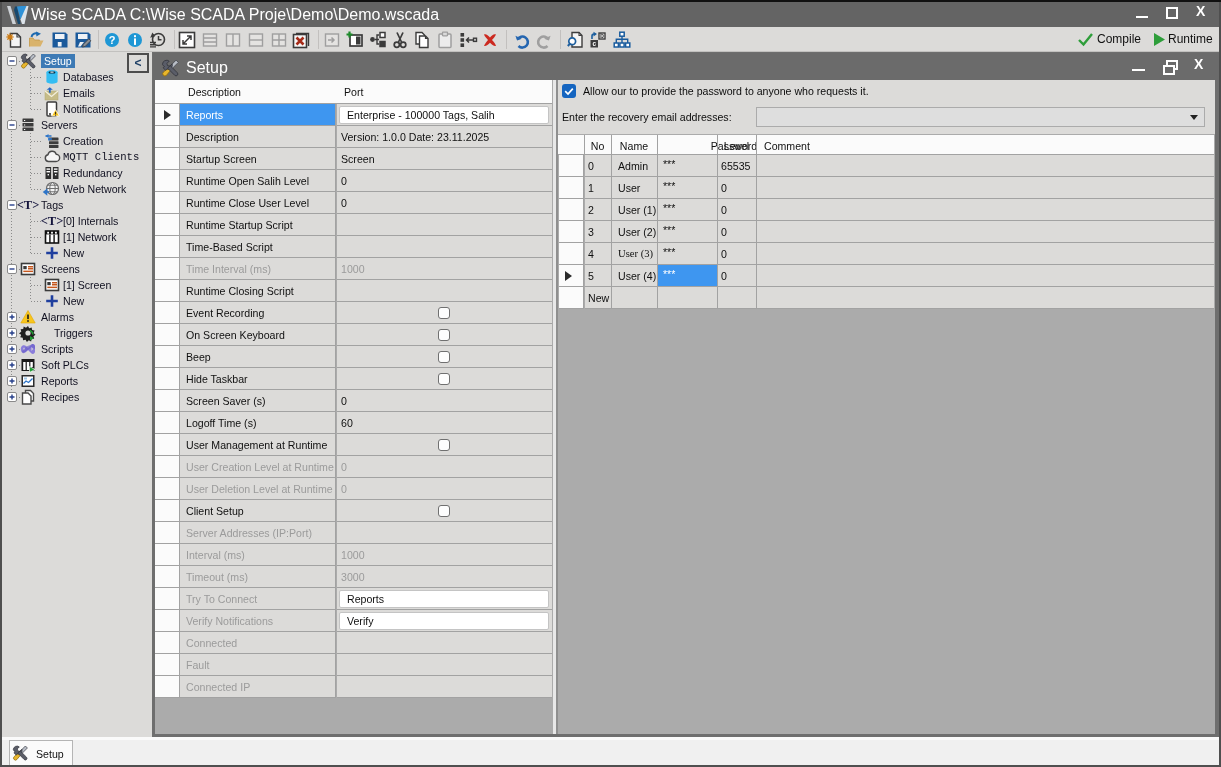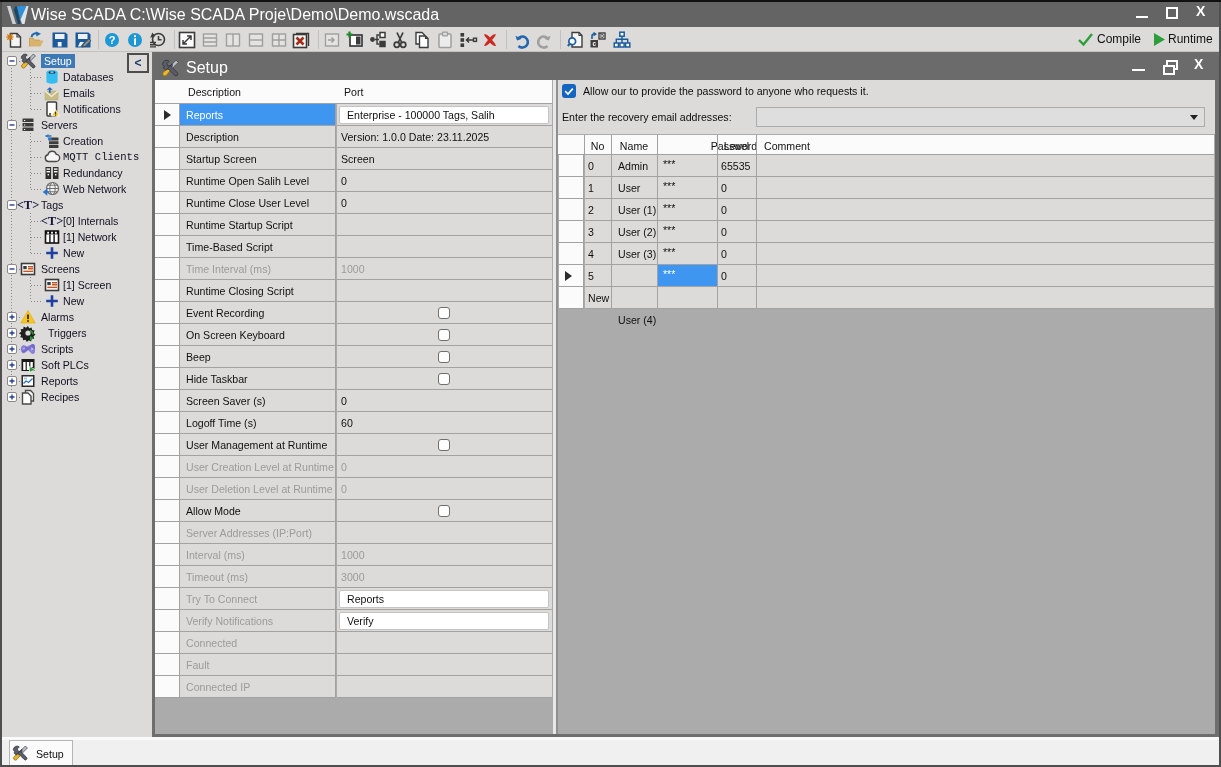--- a/index.html
+++ b/index.html
@@ -344,21 +344,21 @@
 <svg class="abs" style="left:7px;top:328px;" width="10" height="10" viewBox="0 0 10 10">
     <rect x="0.5" y="0.5" width="9" height="9" rx="1.5" fill="#fff" stroke="#8a8a8a"></rect>
     <path d="M2.5 5 h5 M5 2.5 v5" stroke="#27408b" stroke-width="1.4"></path>
   </svg>
 <svg class="abs" style="left:20px;top:325px;" width="16" height="16" viewBox="0 0 16 16">
     <path d="M8 1 l1.2 2.2 2.5-0.6 0.4 2.5 2.5 0.5 -1 2.4 1.9 1.7 -2 1.6 0.7 2.4 -2.6 0.2 -0.5 2.5 -2.3-1.2 -1.9 1.7 -1.3-2.2 -2.5 0.6 -0.4-2.5 -2.5-0.5 1-2.4 -1.9-1.7 2-1.6 -0.7-2.4 2.6-0.2 0.5-2.5 2.3 1.2 Z" fill="#1f1f1f"></path>
     <circle cx="8" cy="8" r="2.6" fill="#dcdbd9"></circle>
     <path d="M10 11 L14 13.2 L10 15.4 Z" fill="#1e9e32"></path>
     <path d="M13 9.5 a5 5 0 0 0 -3-4" stroke="#1e9e32" stroke-width="1.5" fill="none"></path>
   </svg>
-<div class="abs txt" style="left:48px;top:326px;height:14px;line-height:14px;color:#101020;">Triggers</div>
+<div class="abs txt" style="left:54px;top:326px;height:14px;line-height:14px;color:#101020;">Triggers</div>
 <div class="abs" style="left:16px;top:349px;width:4px;height:1px;background-image:repeating-linear-gradient(to right,#8a8a8a 0 1px,transparent 1px 3px);"></div>
 <svg class="abs" style="left:7px;top:344px;" width="10" height="10" viewBox="0 0 10 10">
     <rect x="0.5" y="0.5" width="9" height="9" rx="1.5" fill="#fff" stroke="#8a8a8a"></rect>
     <path d="M2.5 5 h5 M5 2.5 v5" stroke="#27408b" stroke-width="1.4"></path>
   </svg>
 <svg class="abs" style="left:20px;top:341px;" width="16" height="16" viewBox="0 0 16 16">
     <path d="M1.5 5.5 C3 3.5 5 4 6.5 5.5 L8 7 L11.5 3.5 C13 2.3 15 3.5 15 5.5 V10.5 C15 12.5 13 13.7 11.5 12.5 L8 9 L6.5 10.5 C5 12 3 12.5 1.5 10.5 C0.5 9 0.5 7 1.5 5.5 Z M4 6.5 L5.5 8 L4 9.5 C3.2 9 3.2 7 4 6.5 Z M11.5 6 L13 8 L11.5 10 Z" fill="#8a7ddb" fill-rule="evenodd"></path>
     <path d="M11.5 3.5 C13 2.3 15 3.5 15 5.5 V8 L11.5 6 L8 9 L4 12 C3 12.6 2 12 1.5 10.5 L6.5 5.5 Z" fill="#6a5fc9" opacity="0.65"></path>
   </svg>
 <div class="abs txt" style="left:41px;top:342px;height:14px;line-height:14px;color:#101020;">Scripts</div>
@@ -499,21 +499,21 @@
 <div class="abs txt" style="left:186px;top:461px;color:#9b9b9b;">User Creation Level at Runtime</div>
 <div class="abs" style="left:337px;top:456px;width:215px;height:22px;background:#dcdbd9;border-bottom:1px solid #a2a2a2;"></div>
 <div class="abs txt" style="left:341px;top:461px;color:#9b9b9b;">0</div>
 <div class="abs" style="left:155px;top:478px;width:25px;height:22px;background:#fbfbfb;border-bottom:1px solid #a2a2a2;border-right:1px solid #a2a2a2;"></div>
 <div class="abs" style="left:180px;top:478px;width:156px;height:22px;background:#dcdbd9;border-bottom:1px solid #a2a2a2;border-right:1px solid #a2a2a2;"></div>
 <div class="abs txt" style="left:186px;top:483px;color:#9b9b9b;">User Deletion Level at Runtime</div>
 <div class="abs" style="left:337px;top:478px;width:215px;height:22px;background:#dcdbd9;border-bottom:1px solid #a2a2a2;"></div>
 <div class="abs txt" style="left:341px;top:483px;color:#9b9b9b;">0</div>
 <div class="abs" style="left:155px;top:500px;width:25px;height:22px;background:#fbfbfb;border-bottom:1px solid #a2a2a2;border-right:1px solid #a2a2a2;"></div>
 <div class="abs" style="left:180px;top:500px;width:156px;height:22px;background:#dcdbd9;border-bottom:1px solid #a2a2a2;border-right:1px solid #a2a2a2;"></div>
-<div class="abs txt" style="left:186px;top:505px;color:#101010;">Allow Mode</div>
+<div class="abs txt" style="left:186px;top:505px;color:#101010;">Client Setup</div>
 <div class="abs" style="left:337px;top:500px;width:215px;height:22px;background:#dcdbd9;border-bottom:1px solid #a2a2a2;"></div>
 <div class="abs" style="left:438px;top:505px;width:12px;height:12px;background:#fdfdfd;border:1px solid #707070;border-radius:3px;"></div>
 <div class="abs" style="left:155px;top:522px;width:25px;height:22px;background:#fbfbfb;border-bottom:1px solid #a2a2a2;border-right:1px solid #a2a2a2;"></div>
 <div class="abs" style="left:180px;top:522px;width:156px;height:22px;background:#dcdbd9;border-bottom:1px solid #a2a2a2;border-right:1px solid #a2a2a2;"></div>
 <div class="abs txt" style="left:186px;top:527px;color:#9b9b9b;">Server Addresses (IP:Port)</div>
 <div class="abs" style="left:337px;top:522px;width:215px;height:22px;background:#dcdbd9;border-bottom:1px solid #a2a2a2;"></div>
 <div class="abs" style="left:155px;top:544px;width:25px;height:22px;background:#fbfbfb;border-bottom:1px solid #a2a2a2;border-right:1px solid #a2a2a2;"></div>
 <div class="abs" style="left:180px;top:544px;width:156px;height:22px;background:#dcdbd9;border-bottom:1px solid #a2a2a2;border-right:1px solid #a2a2a2;"></div>
 <div class="abs txt" style="left:186px;top:549px;color:#9b9b9b;">Interval (ms)</div>
 <div class="abs" style="left:337px;top:544px;width:215px;height:22px;background:#dcdbd9;border-bottom:1px solid #a2a2a2;"></div>
@@ -634,35 +634,35 @@
 <div class="abs" style="left:585px;top:243px;width:26px;height:22px;background:#dcdbd9;border-bottom:1px solid #a2a2a2;"></div>
 <div class="abs" style="left:611px;top:243px;width:1px;height:22px;background:#a2a2a2;"></div>
 <div class="abs" style="left:612px;top:243px;width:45px;height:22px;background:#dcdbd9;border-bottom:1px solid #a2a2a2;"></div>
 <div class="abs" style="left:657px;top:243px;width:1px;height:22px;background:#a2a2a2;"></div>
 <div class="abs" style="left:658px;top:243px;width:59px;height:22px;background:#dcdbd9;border-bottom:1px solid #a2a2a2;"></div>
 <div class="abs" style="left:717px;top:243px;width:1px;height:22px;background:#a2a2a2;"></div>
 <div class="abs" style="left:718px;top:243px;width:38px;height:22px;background:#dcdbd9;border-bottom:1px solid #a2a2a2;"></div>
 <div class="abs" style="left:756px;top:243px;width:1px;height:22px;background:#a2a2a2;"></div>
 <div class="abs" style="left:757px;top:243px;width:457px;height:22px;background:#dcdbd9;border-bottom:1px solid #a2a2a2;"></div>
 <div class="abs txt" style="left:588px;top:248px;color:#101010;">4</div>
-<div class="abs txt" style="left:618px;top:248px;color:#101010;">User (3)</div>
+<div class="abs txt" style="left:618px;top:248px;color:#101010;font-family:Liberation Serif, serif;">User (3)</div>
 <div class="abs txt" style="left:663px;top:246px;color:#101010;">***</div>
 <div class="abs txt" style="left:721px;top:248px;color:#101010;">0</div>
 <div class="abs" style="left:559px;top:265px;width:25px;height:22px;background:#fbfbfb;border-bottom:1px solid #a2a2a2;border-right:1px solid #a2a2a2;"></div>
 <div class="abs" style="left:585px;top:265px;width:26px;height:22px;background:#dcdbd9;border-bottom:1px solid #a2a2a2;"></div>
 <div class="abs" style="left:611px;top:265px;width:1px;height:22px;background:#a2a2a2;"></div>
 <div class="abs" style="left:612px;top:265px;width:45px;height:22px;background:#dcdbd9;border-bottom:1px solid #a2a2a2;"></div>
 <div class="abs" style="left:657px;top:265px;width:1px;height:22px;background:#a2a2a2;"></div>
 <div class="abs" style="left:658px;top:265px;width:59px;height:22px;background:#3e96f0;border-bottom:1px solid #a2a2a2;"></div>
 <div class="abs" style="left:717px;top:265px;width:1px;height:22px;background:#a2a2a2;"></div>
 <div class="abs" style="left:718px;top:265px;width:38px;height:22px;background:#dcdbd9;border-bottom:1px solid #a2a2a2;"></div>
 <div class="abs" style="left:756px;top:265px;width:1px;height:22px;background:#a2a2a2;"></div>
 <div class="abs" style="left:757px;top:265px;width:457px;height:22px;background:#dcdbd9;border-bottom:1px solid #a2a2a2;"></div>
 <div class="abs txt" style="left:588px;top:270px;color:#101010;">5</div>
-<div class="abs txt" style="left:618px;top:270px;color:#101010;margin-top:44px;">User (4)</div>
+<div class="abs txt" style="left:618px;top:270px;color:#101010;">User (4)</div>
 <div class="abs txt" style="left:663px;top:268px;color:#fff;">***</div>
 <div class="abs txt" style="left:721px;top:270px;color:#101010;">0</div>
 <div class="abs" style="left:559px;top:287px;width:25px;height:22px;background:#fbfbfb;border-bottom:1px solid #a2a2a2;border-right:1px solid #a2a2a2;"></div>
 <div class="abs" style="left:585px;top:287px;width:26px;height:22px;background:#dcdbd9;border-bottom:1px solid #a2a2a2;"></div>
 <div class="abs" style="left:611px;top:287px;width:1px;height:22px;background:#a2a2a2;"></div>
 <div class="abs" style="left:612px;top:287px;width:45px;height:22px;background:#dcdbd9;border-bottom:1px solid #a2a2a2;"></div>
 <div class="abs" style="left:657px;top:287px;width:1px;height:22px;background:#a2a2a2;"></div>
 <div class="abs" style="left:658px;top:287px;width:59px;height:22px;background:#dcdbd9;border-bottom:1px solid #a2a2a2;"></div>
 <div class="abs" style="left:717px;top:287px;width:1px;height:22px;background:#a2a2a2;"></div>
 <div class="abs" style="left:718px;top:287px;width:38px;height:22px;background:#dcdbd9;border-bottom:1px solid #a2a2a2;"></div>

